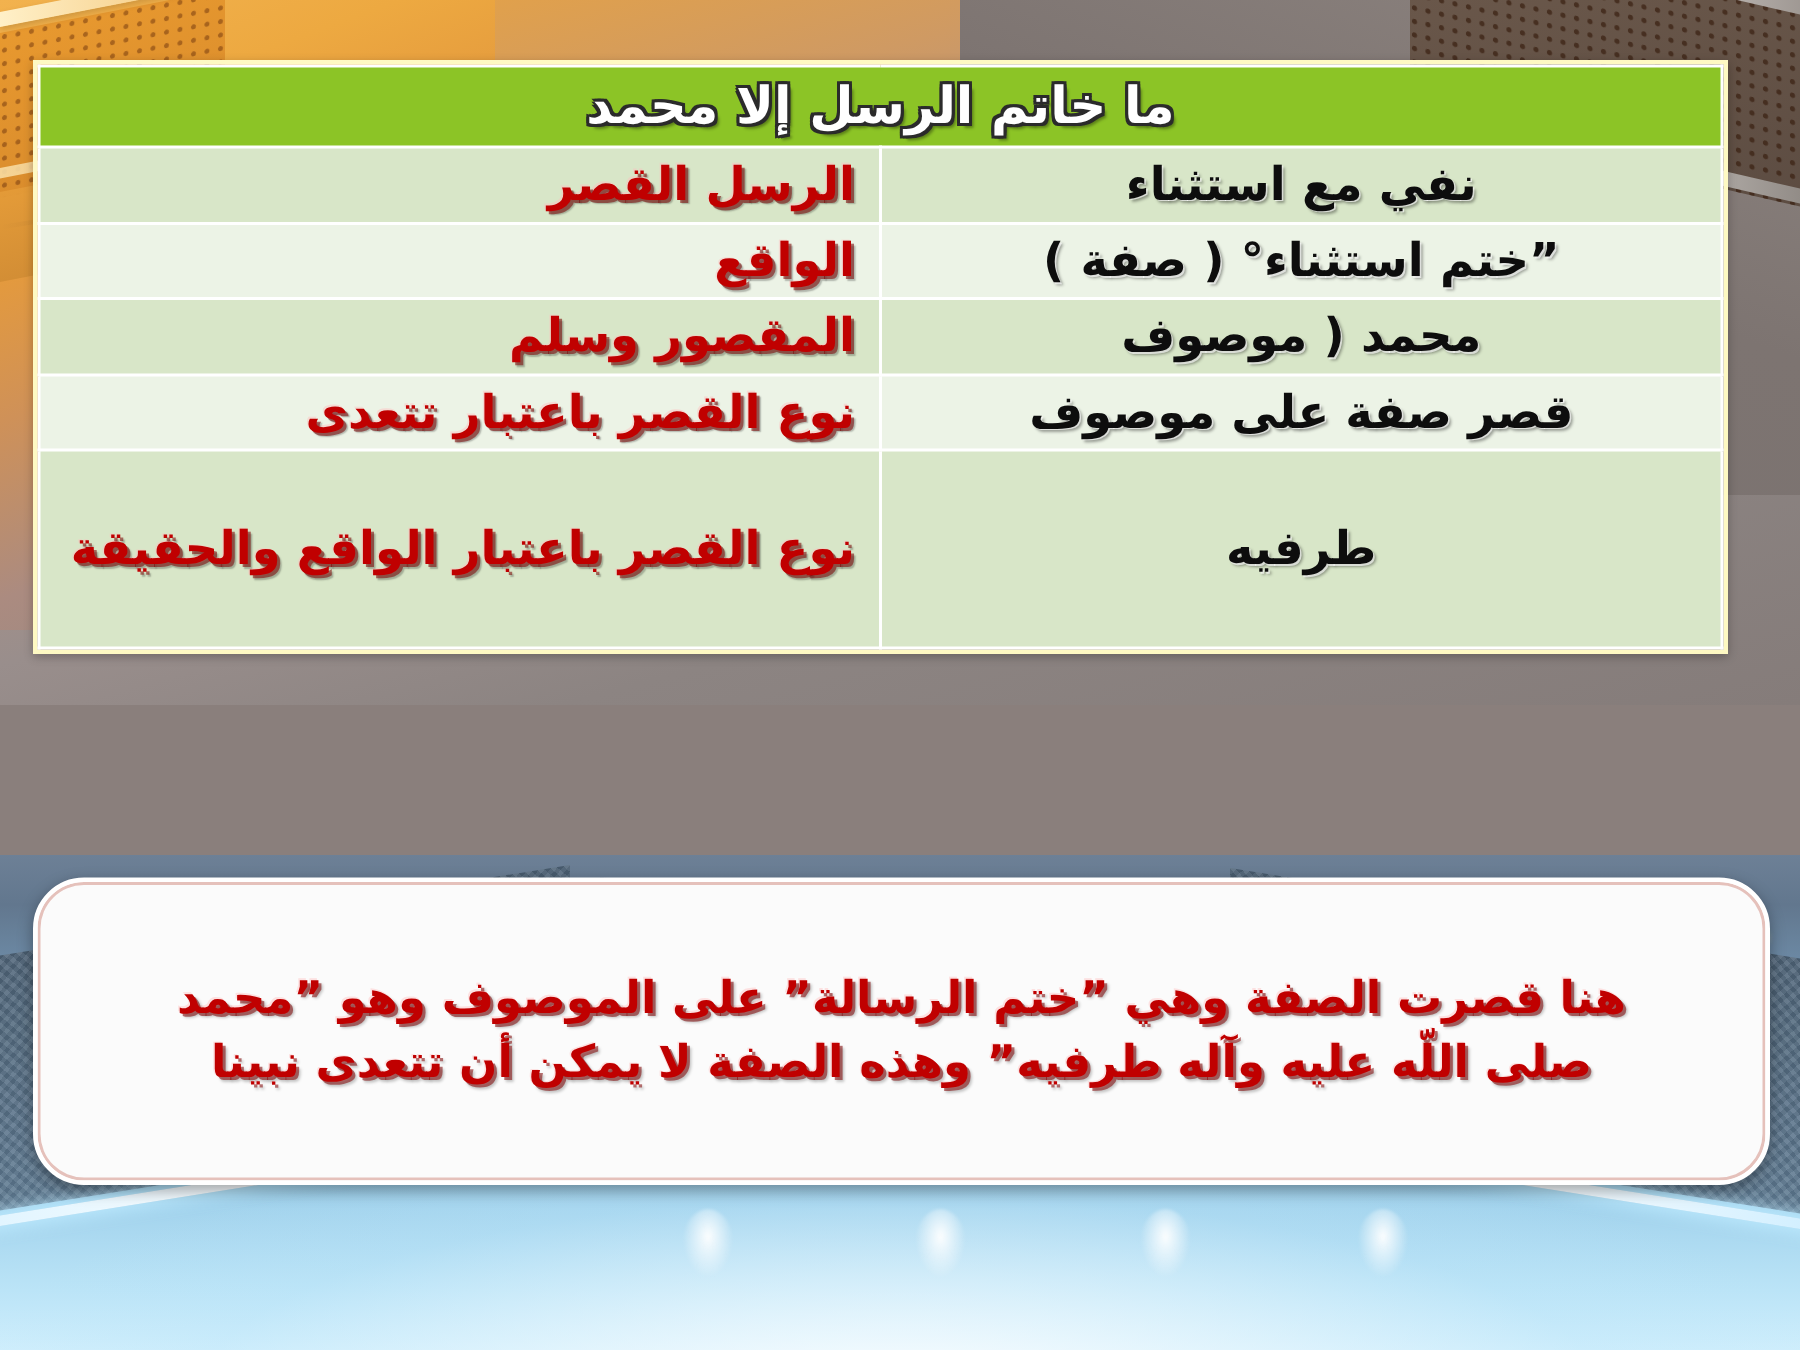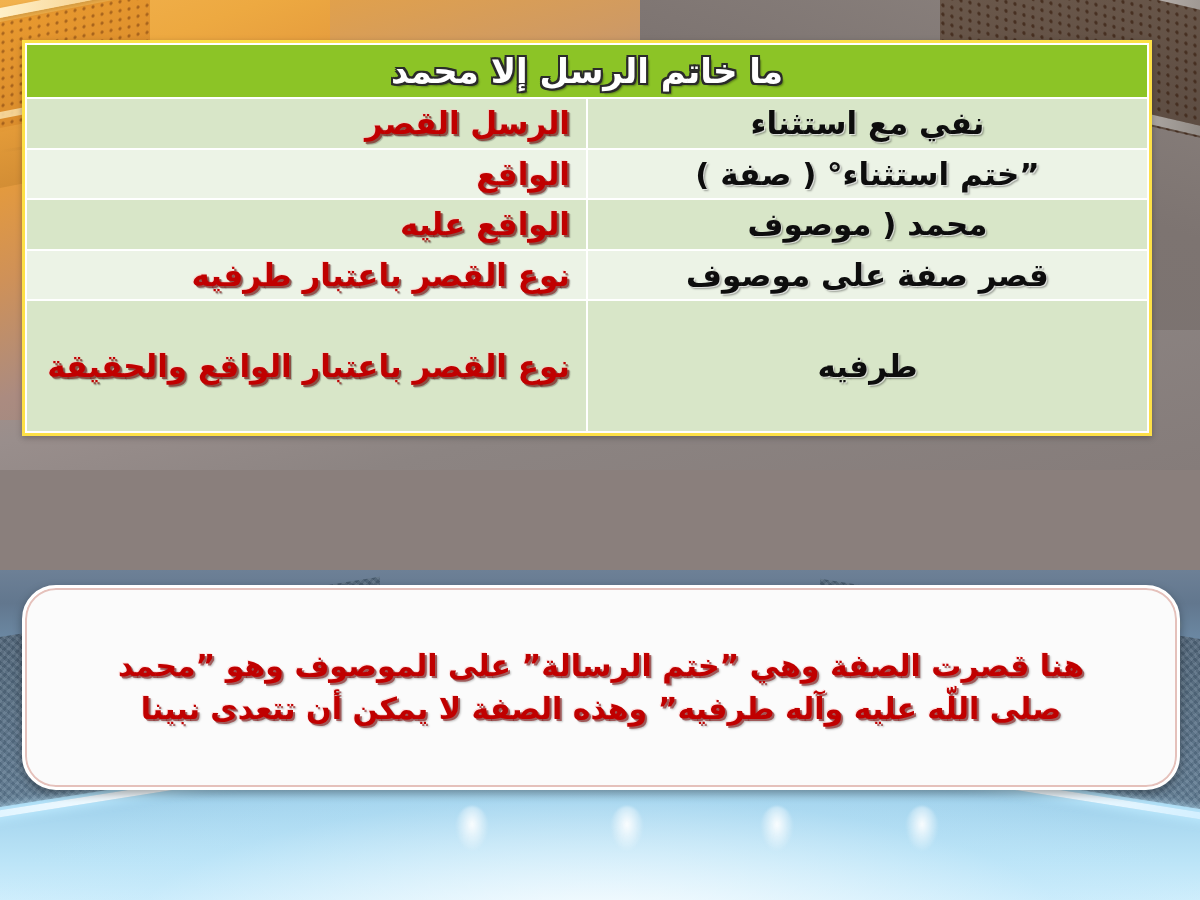--- a/index.html
+++ b/index.html
@@ -130,21 +130,21 @@
     background:radial-gradient(ellipse,rgba(255,245,170,.95),rgba(255,220,90,0) 72%);
     filter:blur(1px);
   }
 
   
   #content{position:absolute;inset:0;z-index:5;}
 
   
   .table-wrap{
     position:absolute;left:22px;top:40px;width:1130px;
-    border:3px solid #fde047;
+    border:3px solid #fef9c3;
     box-shadow:0 2px 6px rgba(0,0,0,.25);
     box-sizing:border-box;
   }
   table.slide-table{
     width:100%;border-collapse:collapse;table-layout:fixed;
     direction:rtl;
   }
   table.slide-table th,table.slide-table td{
     border:2px solid #ffffff;padding:6px 16px;vertical-align:middle;
   }
@@ -247,25 +247,25 @@
         <tr class="row-a">
           <td class="value-cell">نفي  مع  استثناء</td>
           <td class="label-cell">الرسل القصر</td>
         </tr>
         <tr class="row-b">
           <td class="value-cell">”ختم استثناء° ( صفة )</td>
           <td class="label-cell">الواقع</td>
         </tr>
         <tr class="row-a">
           <td class="value-cell">محمد ( موصوف</td>
-          <td class="label-cell">الواقع عليه</td>
+          <td class="label-cell">المقصور وسلم</td>
         </tr>
         <tr class="row-b">
           <td class="value-cell">قصر صفة على موصوف</td>
-          <td class="label-cell">نوع القصر باعتبار طرفيه</td>
+          <td class="label-cell">نوع القصر باعتبار تتعدى</td>
         </tr>
         <tr class="row-a tall">
           <td class="value-cell">طرفيه</td>
           <td class="label-cell">نوع القصر باعتبار  الواقع والحقيقة</td>
         </tr>
       </tbody>
     </table>
   </div>
 
   <div class="caption-box">

